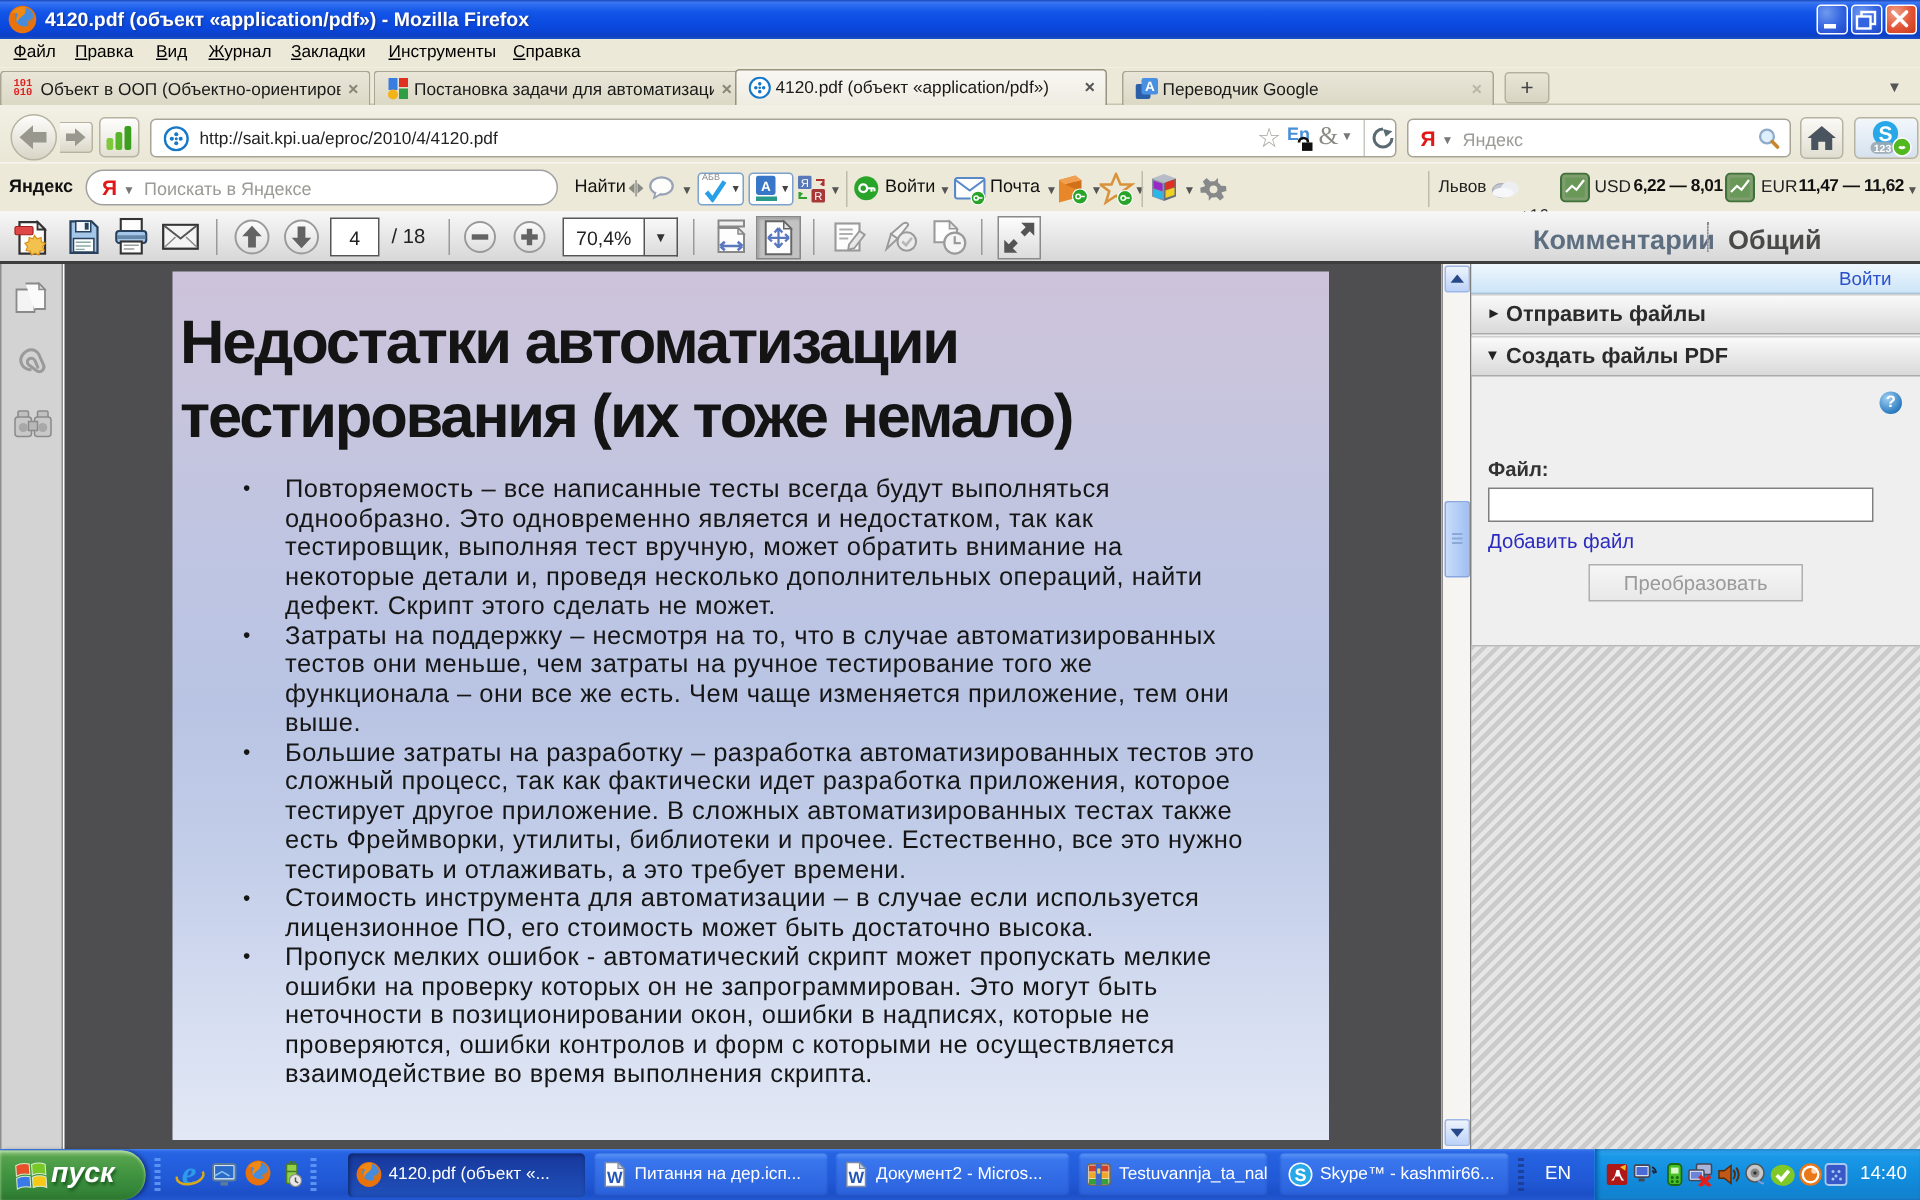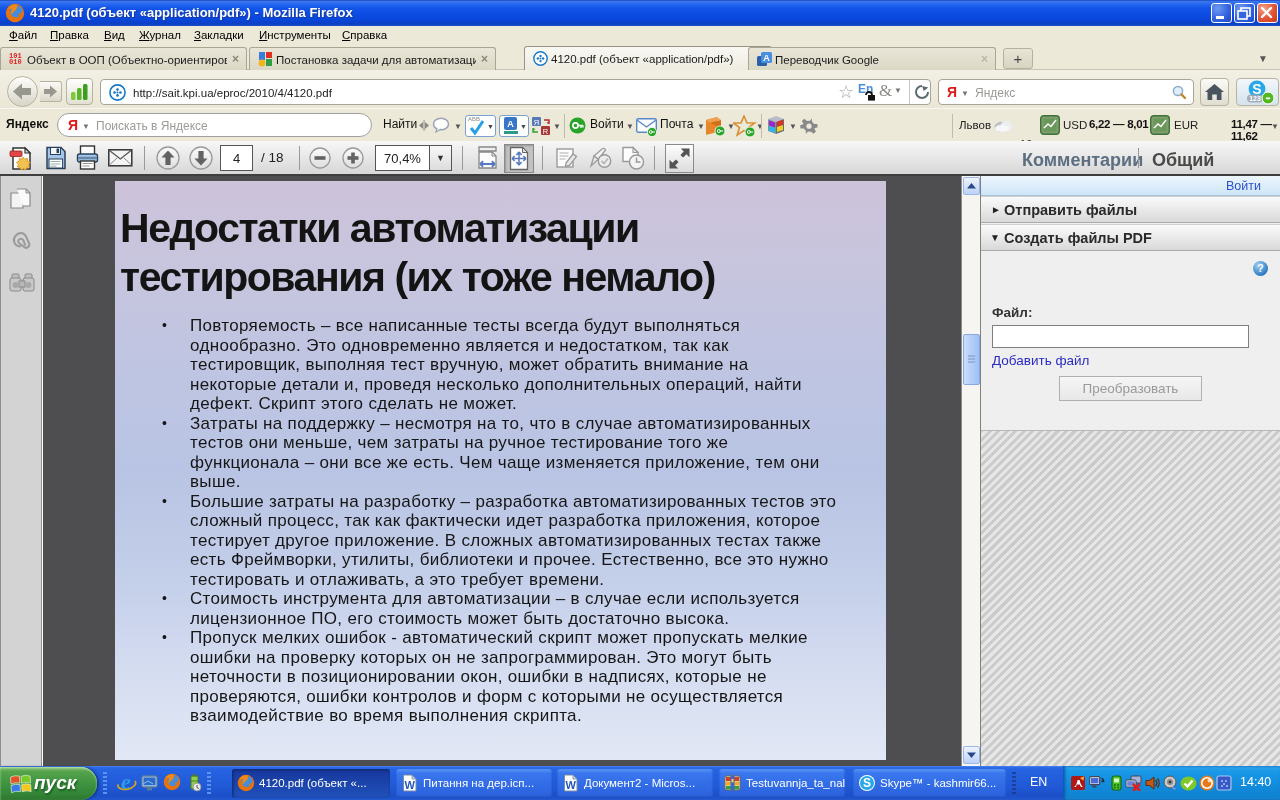--- a/index.html
+++ b/index.html
@@ -127,21 +127,21 @@
  <div class="ab tab" style="left:249px;width:247px;">
   <svg style="position:absolute;left:8px;top:4px;" width="15" height="15">
         <rect x="1" y="0" width="6" height="8" fill="#3a7de0"></rect>
         <rect x="8" y="0" width="6" height="6" fill="#e03020"></rect>
         <rect x="8" y="7" width="6" height="7" fill="#2f9e44"></rect>
         <circle cx="4" cy="11" r="3.4" fill="#f2b418"></circle>
       </svg>
   <span class="ttxt" style="width:200px;">Постановка задачи для автоматизаци...</span>
       <span class="tclose">×</span>
     </div>
- <div class="ab tab active" style="left:524px;width:248px;">
+ <div class="ab tab active" style="left:490px;width:248px;">
   <svg style="position:absolute;left:8px;top:4px;" width="15" height="15" viewBox="0 0 15 15">
         <circle cx="7.5" cy="7.5" r="6.7" fill="#fff" stroke="#1878c8" stroke-width="1.4"></circle>
         <circle cx="7.5" cy="4.9" r="1.2" fill="#1878c8"></circle>
         <circle cx="4.9" cy="7.5" r="1.2" fill="#1878c8"></circle>
         <circle cx="10.1" cy="7.5" r="1.2" fill="#1878c8"></circle>
         <circle cx="7.5" cy="10.1" r="1.2" fill="#1878c8"></circle>
         <circle cx="7.5" cy="7.5" r="0.9" fill="#1878c8"></circle>
       </svg>
   <span class="ttxt" style="width:200px;">4120.pdf (объект «application/pdf»)</span>
       <span class="tclose" style="color:#555;">×</span>
@@ -324,21 +324,21 @@
       <path d="M4 13 L8 9 L11 11.5 L16 5" fill="none" stroke="#fff" stroke-width="1.5"></path>
     </svg>
  <span class="ab ytxt" style="left:1063px;top:10px;color:#222;font-size:11.5px;">USD</span>
  <span class="ab ytxt" style="left:1089px;top:9px;color:#111;font-weight:bold;font-size:11.5px;letter-spacing:-0.3px;">6,22 — 8,01</span>
  <svg class="ab" style="left:1150px;top:6px;" width="20" height="20">
       <rect x="0.7" y="0.7" width="18.6" height="18.6" rx="3" fill="#7e9e6e" stroke="#41713a" stroke-width="1.4"></rect>
       <rect x="3.5" y="3.5" width="13" height="13" fill="#6a9858"></rect>
       <path d="M4 13 L8 9 L11 11.5 L16 5" fill="none" stroke="#fff" stroke-width="1.5"></path>
     </svg>
  <span class="ab ytxt" style="left:1174px;top:10px;color:#222;font-size:11.5px;">EUR</span>
- <span class="ab ytxt" style="left:1199px;top:9px;color:#111;font-weight:bold;font-size:11.5px;letter-spacing:-0.3px;margin-left:32px;">11,47 — 11,62</span>
+ <span class="ab ytxt" style="left:1199px;top:9px;color:#111;font-weight:bold;font-size:11.5px;letter-spacing:-0.3px;">11,47 — 11,62</span>
  <span class="ab" style="left:1271px;top:13px;font-size:8px;color:#555;">▼</span>
 </div>
 
 <div class="ab" id="abar">
  <svg class="ab" style="left:9px;top:5px;" width="25" height="25">
       <path d="M4 2 h12 l5 5 v16 h-17 Z" fill="#fdfdfd" stroke="#333" stroke-width="1.5"></path>
       <path d="M16 2 l5 5 h-5 Z" fill="#e0e0e0" stroke="#333" stroke-width="1.2"></path>
       <rect x="1" y="5" width="12" height="5.5" rx="1" fill="#e04848" stroke="#a02020" stroke-width="0.8"></rect>
       <path d="M14 11 l1.8 2.2 2.6-0.8 0.2 2.8 2.6 1 -1.8 2.2 1 2.6 -2.8 0.4 -0.8 2.7 -2.4-1.4 -2.4 1.4 -0.8-2.7 -2.8-0.4 1-2.6 -1.8-2.2 2.6-1 0.2-2.8 2.6 0.8 Z" fill="#f2c14e" stroke="#d89018" stroke-width="0.8"></path>
     </svg>

